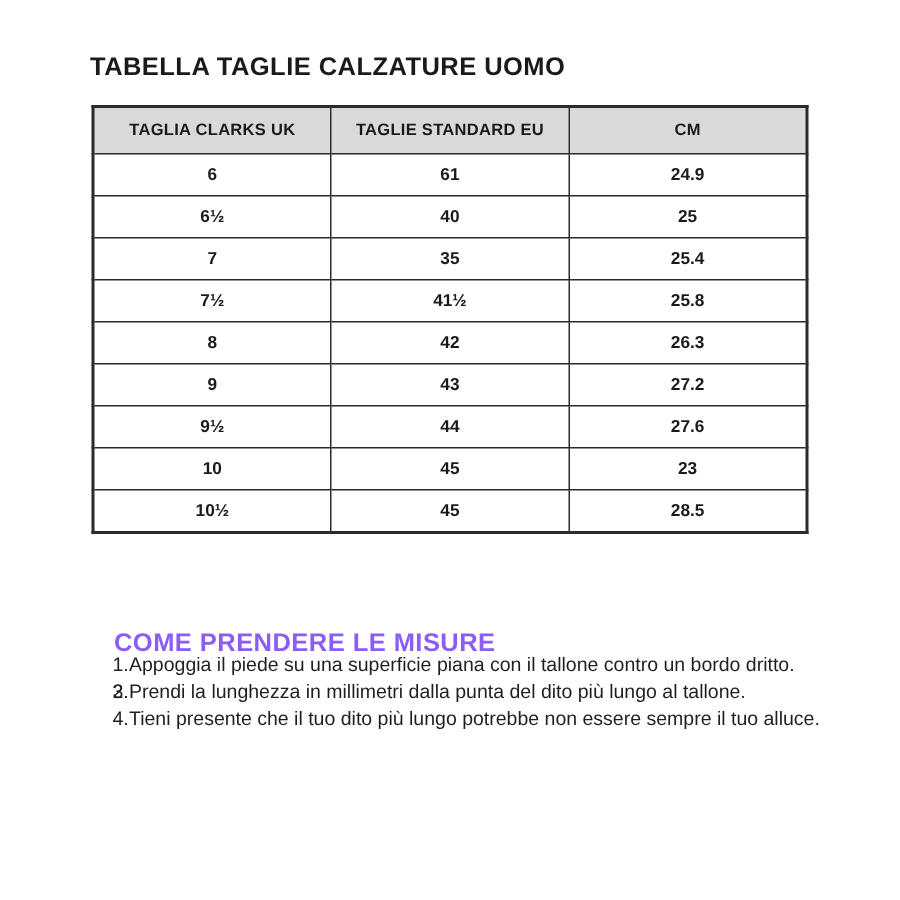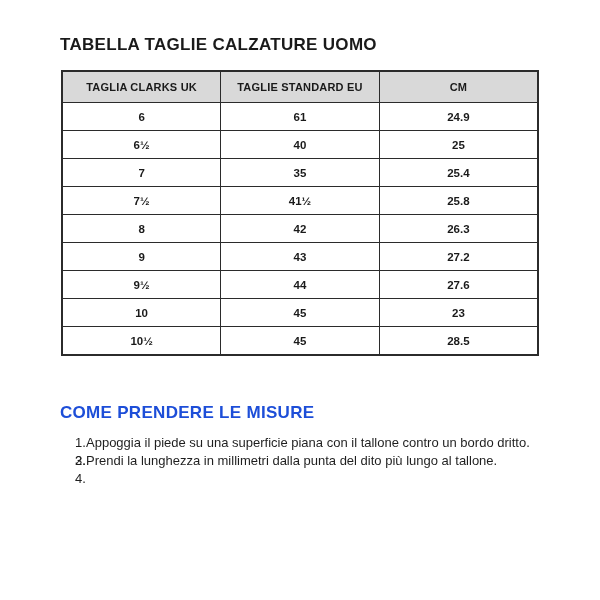--- a/index.html
+++ b/index.html
@@ -56,26 +56,26 @@
     background: #ffffff;
     height: 27px;
     font-size: 11.5px;
     font-weight: bold;
     color: #1a1a1a;
   }
   .guide-title {
     position: absolute;
     left: 60px;
     top: 403px;
-    margin: 0;
+    margin: 16px;
     font-size: 17px;
     font-weight: bold;
     line-height: 20px;
     letter-spacing: 0.3px;
-    color: #1d4ed8;
+    color: #8b5cf6;
     white-space: nowrap;
   }
   ol.guide-list {
     position: absolute;
     left: 75px;
     top: 434px;
     width: 477px;
     margin: 0;
     padding: 0;
     list-style: none;
@@ -158,16 +158,16 @@
         </tr>
       </tbody>
   </table>
 
   <h2 class="guide-title">COME PRENDERE LE MISURE</h2>
 
   <ol class="guide-list" id="guide-list">
       <li><span class="step-number">1.</span><span>Appoggia il piede su una superficie piana con il tallone contro un bordo dritto.</span></li>
       <li><span class="step-number">2.</span></li>
       <li><span class="step-number">3.</span><span>Prendi la lunghezza in millimetri dalla punta del dito più lungo al tallone.</span></li>
-      <li><span class="step-number">4.</span></li>
+      <li><span class="step-number">4.</span><span>Tieni presente che il tuo dito più lungo potrebbe non essere sempre il tuo alluce.</span></li>
     </ol>
 
 </div>
 
 </body></html>

